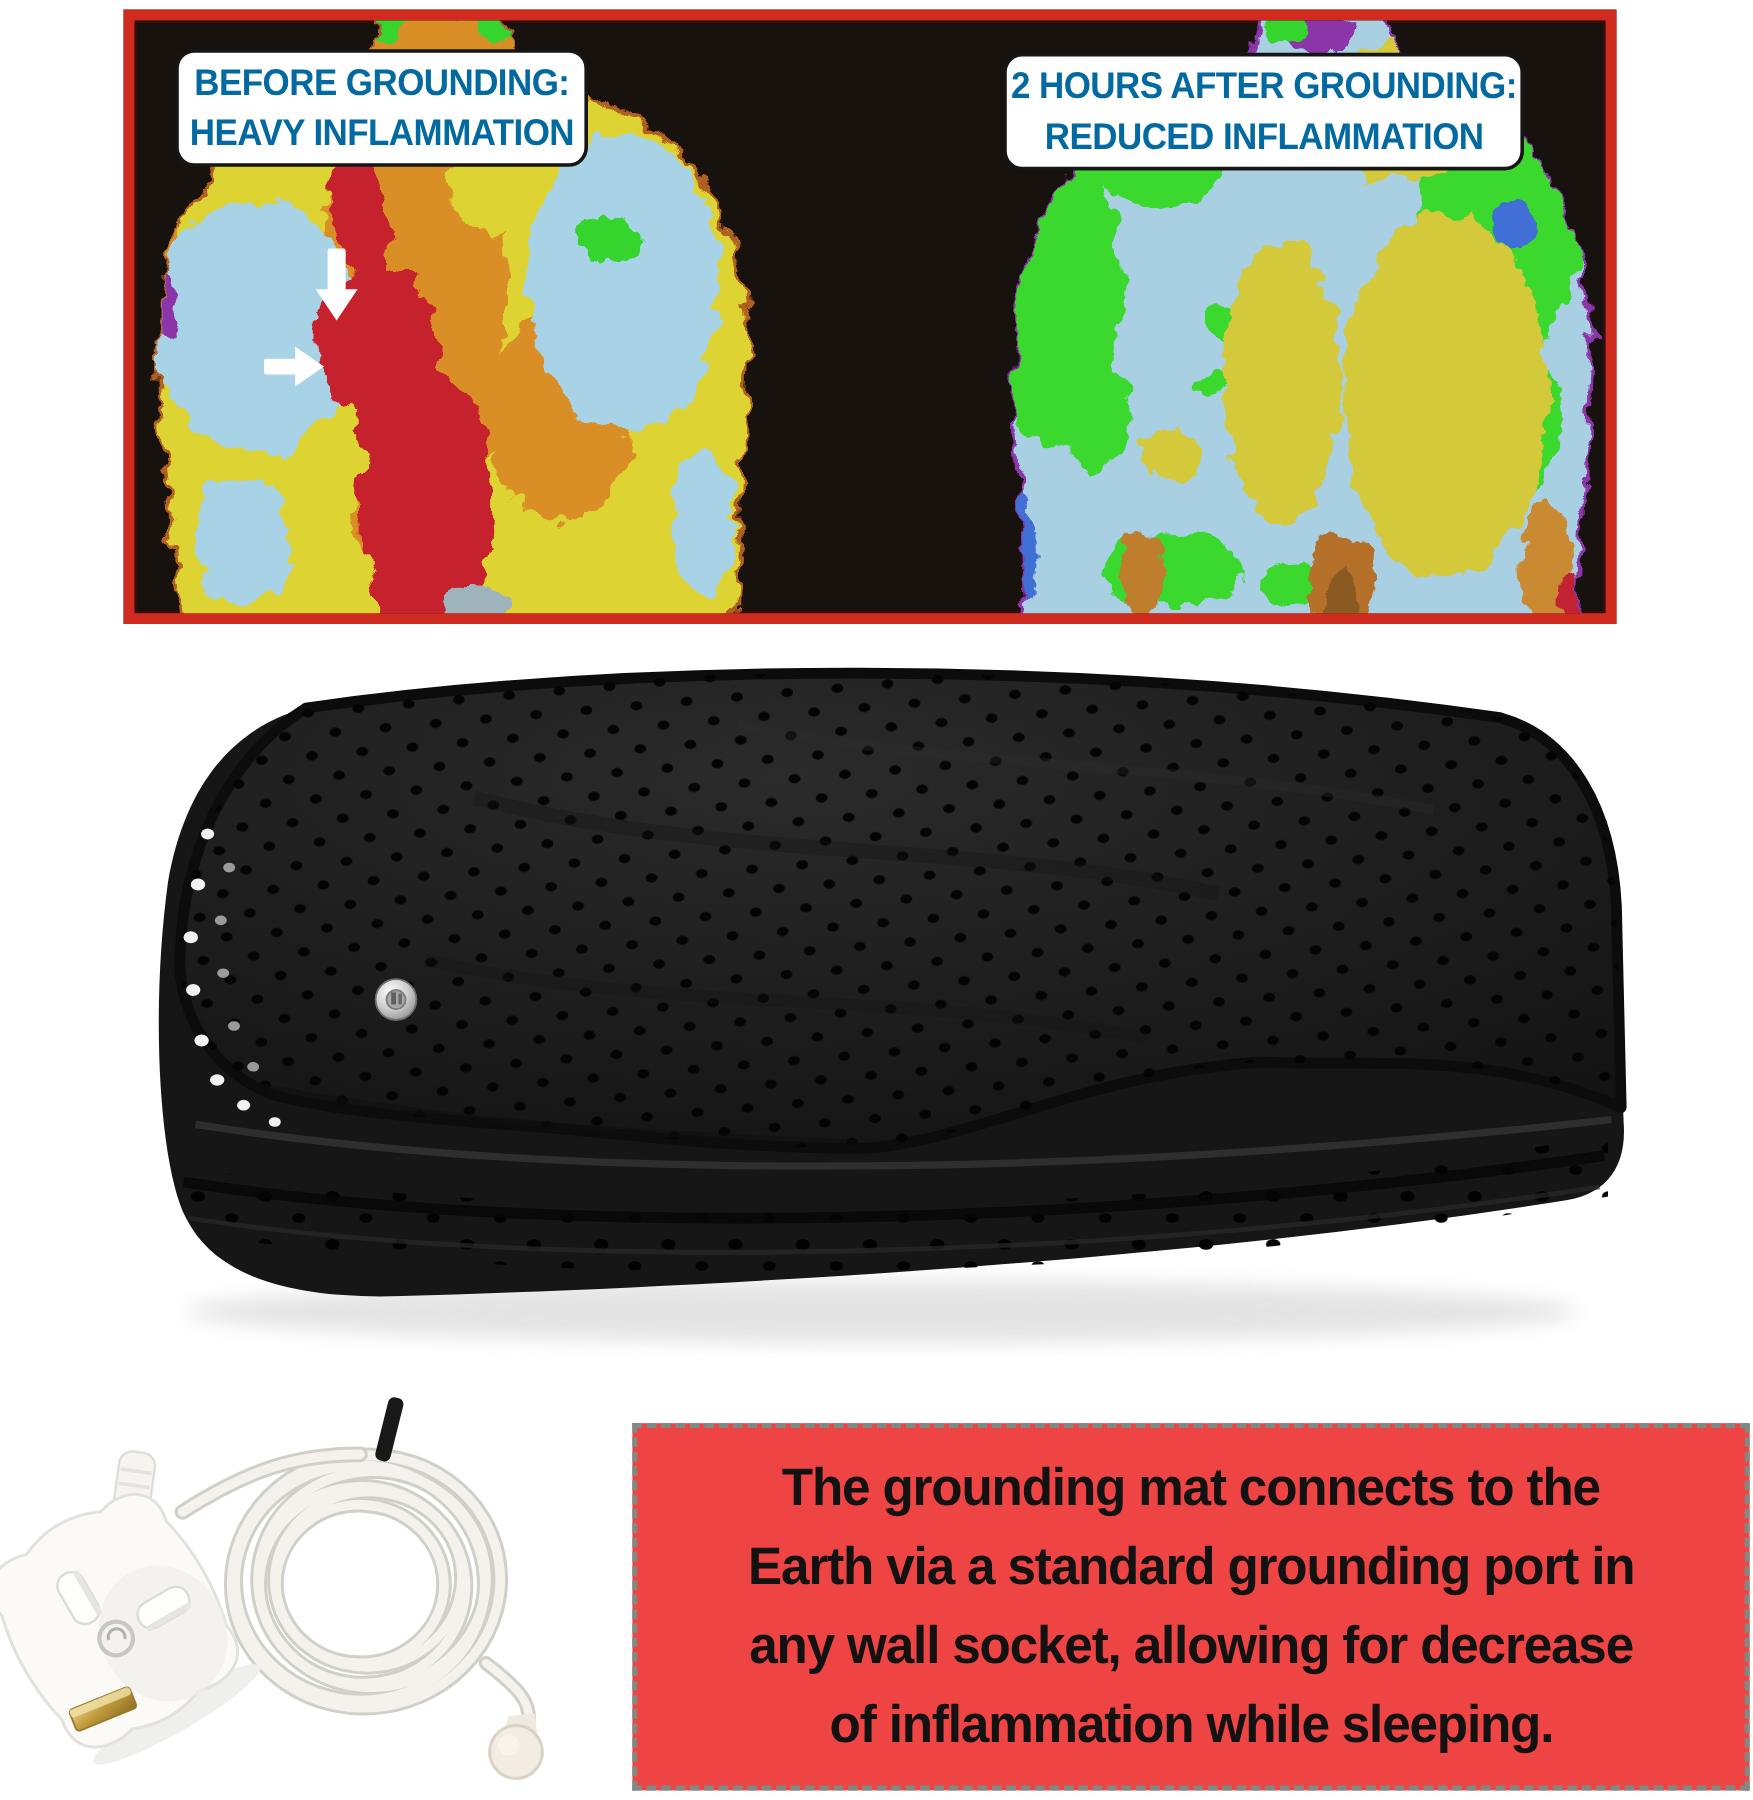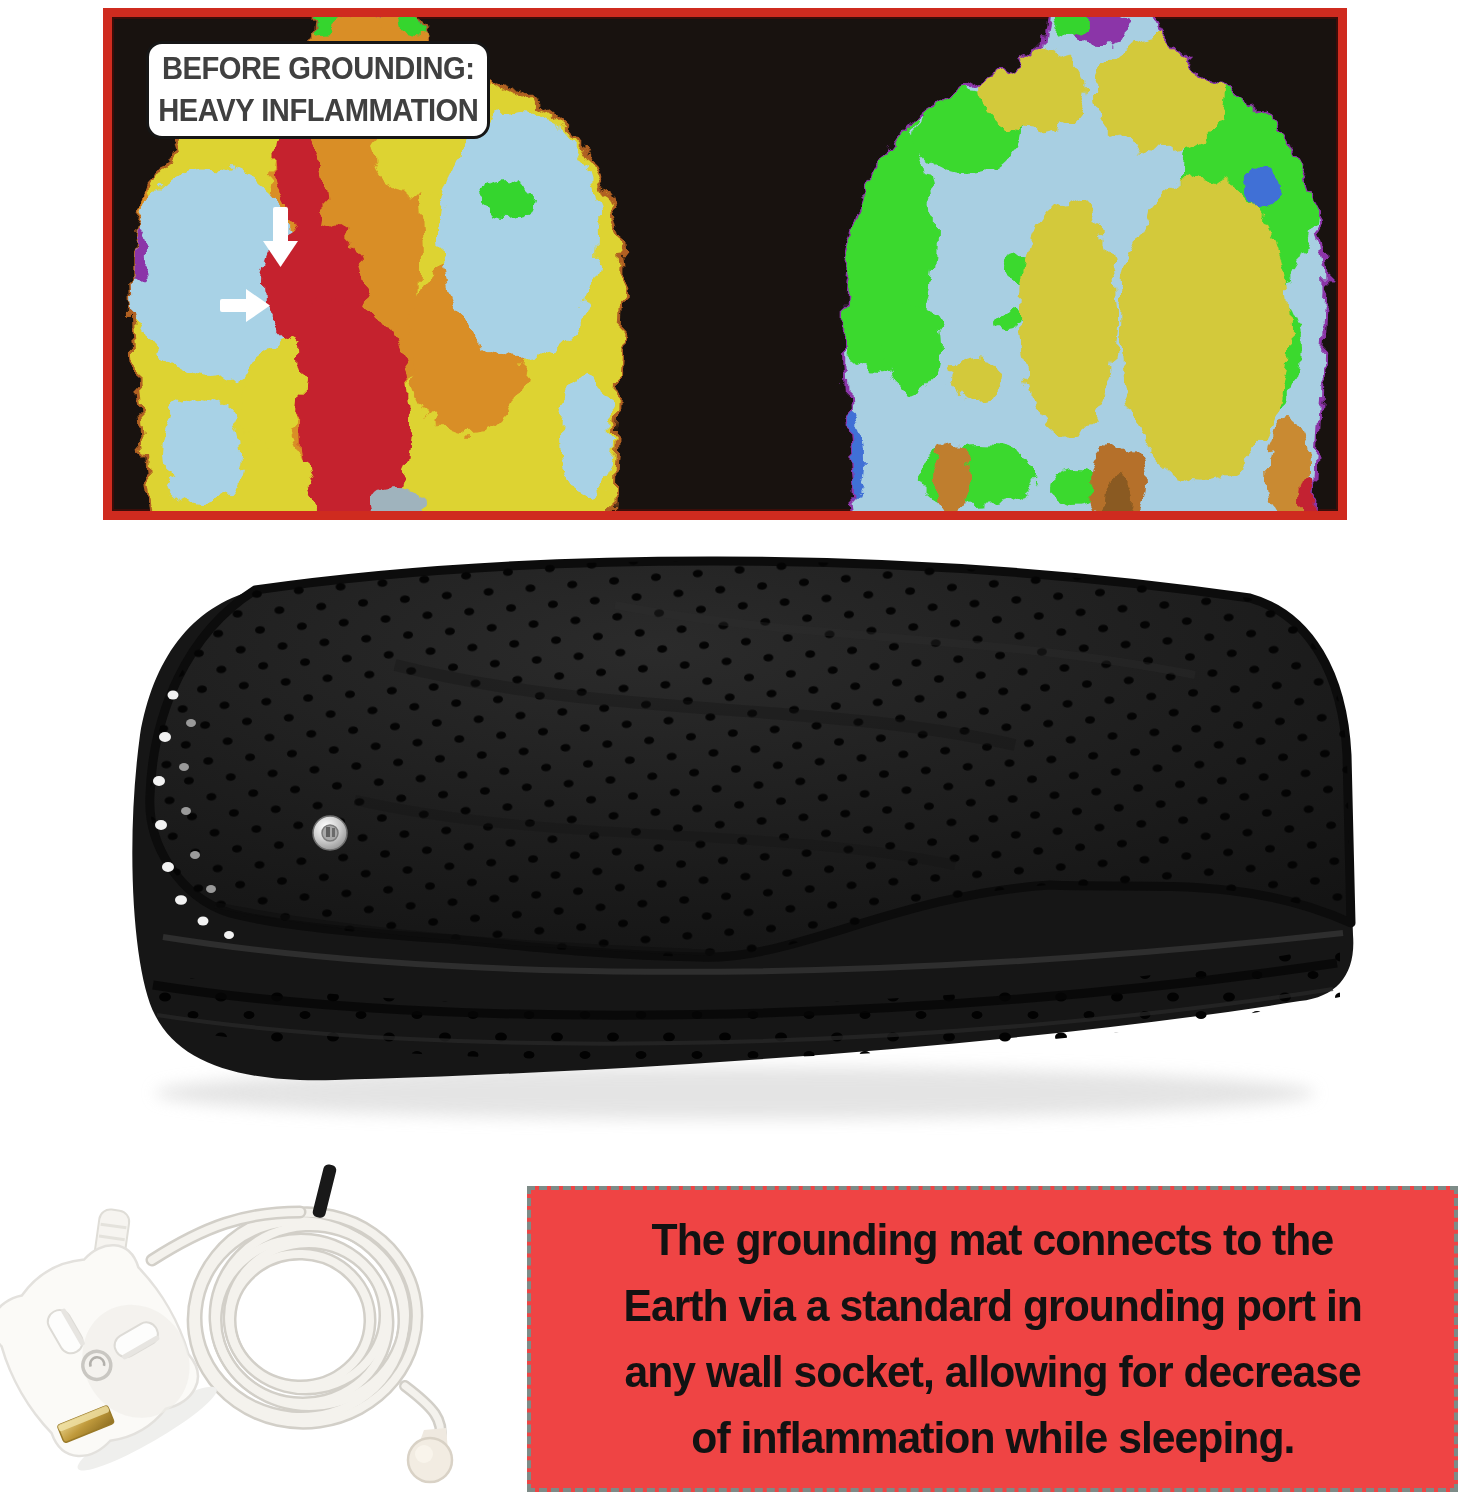--- a/index.html
+++ b/index.html
@@ -6,21 +6,21 @@
   #canvas{position:relative;width:1461px;height:1500px;background:#ffffff;overflow:hidden;
           font-family:"Liberation Sans", sans-serif;}
 
   
   .thermal-section{position:absolute;left:103px;top:8px;width:1226px;height:494px;
       border:9px solid #cf2b1f;background:#18120f;
       box-shadow:inset 0 0 0 2px rgba(90,10,5,.55);}
   .thermal-svg{position:absolute;top:0;}
   .label-box{position:absolute;background:#ffffff;border:3px solid #161616;border-radius:16px;
       display:flex;flex-direction:column;justify-content:center;align-items:center;
-      color:#404040;font-weight:bold;font-size:31px;line-height:42px;letter-spacing:-.5px;
+      color:#0369a1;font-weight:bold;font-size:31px;line-height:42px;letter-spacing:-.5px;
       transform-origin:center;}
   .label-box .ln{transform:scaleX(.94);white-space:nowrap;}
   .before-label{left:34px;top:24px;width:338px;height:92px;}
   .after-label{left:724px;top:27px;width:428px;height:92px;}
 
   .colorbar-wrap{position:absolute;left:613px;top:10px;width:48px;height:480px;}
   .colorbar{width:40px;height:430px;border:4px solid #e9ddd4;background:#120d0b;
       display:flex;flex-direction:column;gap:3px;padding:3px 4px;box-sizing:content-box;}
   .colorbar .seg{width:100%;}
   .s0{flex-grow:50;} .s1{flex-grow:100;} .s2{flex-grow:88;} .s3{flex-grow:100;}
@@ -149,20 +149,24 @@
           <ellipse cx="470" cy="452" rx="22" ry="52" fill="#c98a30"></ellipse>
           <ellipse cx="490" cy="482" rx="10" ry="24" fill="#c32430"></ellipse>
         </g>
       </g>
     </svg>
 
 
     <div class="label-box before-label">
       <div class="ln">BEFORE GROUNDING:</div>
       <div class="ln">HEAVY INFLAMMATION</div>
+    </div>
+    <div class="label-box after-label">
+      <div class="ln">2 HOURS AFTER GROUNDING:</div>
+      <div class="ln">REDUCED INFLAMMATION</div>
     </div>
   </div>
 
   <svg class="mat-svg" width="1280" height="650" viewBox="0 0 1280 650">
     <defs>
       <filter id="soft" x="-30%" y="-30%" width="160%" height="160%">
         <feGaussianBlur stdDeviation="8"></feGaussianBlur>
       </filter>
       <radialGradient id="matLight" cx="42%" cy="22%" r="85%">
         <stop offset="0" stop-color="#2b2b2b"></stop>

